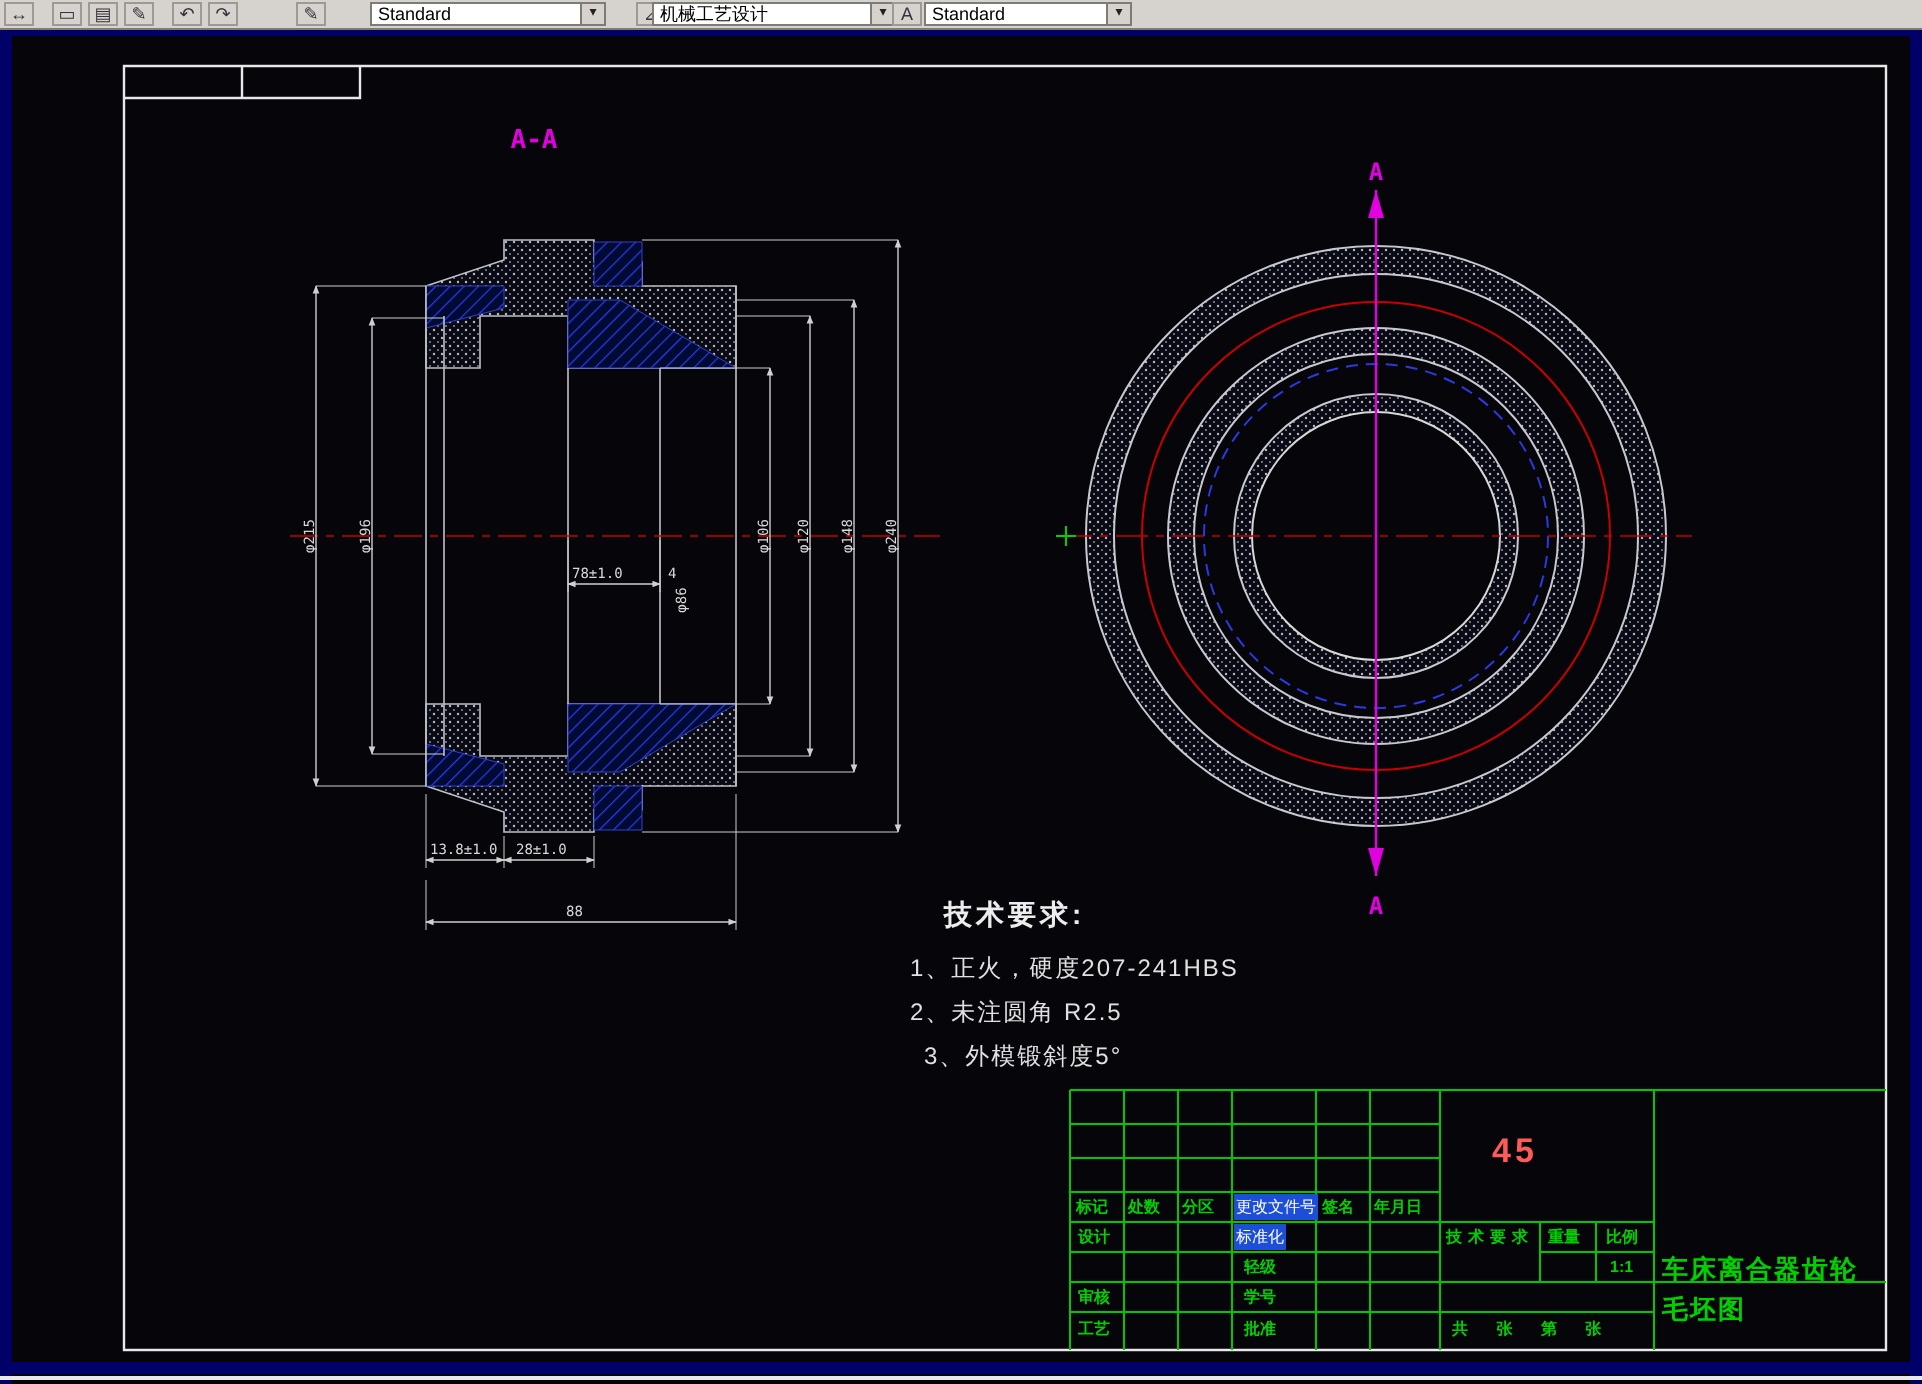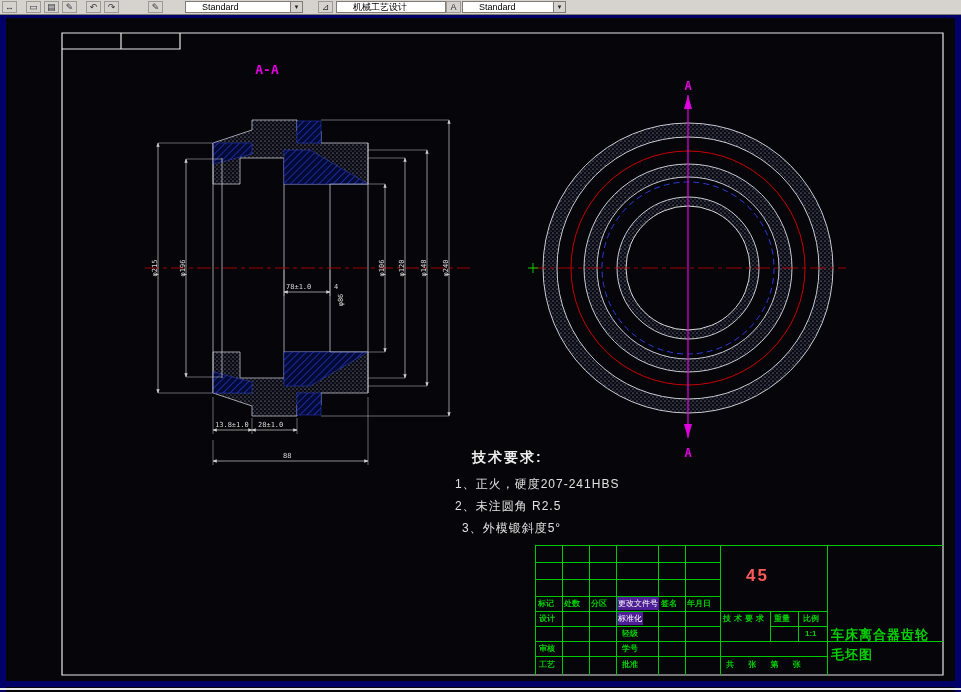--- a/index.html
+++ b/index.html
@@ -15,42 +15,42 @@
   .tb-icon{
     position:absolute;top:1px;width:15px;height:12px;
     background:#d6d3ce;border:1px solid #9d9a94;
     font-size:9px;line-height:11px;text-align:center;color:#34343c;
     box-sizing:border-box;
   }
   .combo{
     position:absolute;top:1px;height:12px;background:#ffffff;
     border:1px solid #7f7c76;box-sizing:border-box;
     display:flex;align-items:center;font-size:9px;color:#000;
-    padding-left:16px;
+    padding-left:3px;
   }
   .combo .combo-text{flex:1;white-space:nowrap;overflow:hidden;}
   .combo .arrow{
     width:11px;height:10px;background:#d6d3ce;border-left:1px solid #7f7c76;
     font-size:7px;line-height:10px;text-align:center;color:#222;flex:none;
   }
   
   .canvas{position:absolute;top:14px;left:0;width:961px;height:678px;background:#05050a;}
   .edge{position:absolute;background:#000068;z-index:1;}
   .edge.left{left:0;top:14px;width:6px;height:678px;}
   .edge.right{left:955px;top:14px;width:6px;height:678px;}
   .edge.top{left:0;top:14px;width:961px;height:4px;}
   .edge.bottom{left:0;top:681px;width:961px;height:6px;}
   .bottom-line{position:absolute;left:0;top:688px;width:961px;height:2px;background:#e8e8e8;z-index:2;}
   svg.draw{position:absolute;left:0;top:0;width:961px;height:692px;z-index:3;}
   
   .ovl{position:absolute;z-index:4;white-space:nowrap;}
   .techreq-title{color:#ececec;font-size:14px;font-weight:bold;letter-spacing:2px;}
   .techreq-item{color:#e0e0e0;font-size:12px;letter-spacing:1px;}
   .tbk{color:#00d000;font-size:8px;line-height:13px;font-weight:bold;}
-  .tbk-hl{background:#4c1d95;color:#ffffff;font-size:8px;line-height:13px;padding:0 1px;}
+  .tbk-hl{background:#1d4ed8;color:#ffffff;font-size:8px;line-height:13px;padding:0 1px;}
   .tbk-material{color:#ff5a5a;font-size:17px;font-weight:bold;letter-spacing:2px;}
   .tbk-title{color:#00d000;font-size:13px;font-weight:bold;letter-spacing:1px;margin-top:40px;}
   .tbk-sheet{color:#ffff00;font-size:13px;font-weight:bold;margin-top:44px;}
 </style>
 </head>
 <body>
 
 <div class="toolbar">
   <div class="tb-icon" style="left:2px">↔</div>
   <div class="tb-icon" style="left:26px">▭</div>
@@ -60,21 +60,21 @@
   <div class="tb-icon" style="left:104px">↷</div>
   <div class="tb-icon" style="left:148px">✎</div>
 
   <div class="combo" style="left:185px;width:118px">
     <span class="combo-text">Standard</span>
     <span class="arrow">▾</span>
   </div>
 
   <div class="tb-icon" style="left:318px">⊿</div>
 
-  <div class="combo" style="left:336px;width:122px">
+  <div class="combo" style="left:326px;width:122px">
     <span class="combo-text">机械工艺设计</span>
     <span class="arrow">▾</span>
   </div>
 
   <div class="tb-icon" style="left:446px">A</div>
 
   <div class="combo" style="left:462px;width:104px">
     <span class="combo-text">Standard</span>
     <span class="arrow">▾</span>
   </div>

